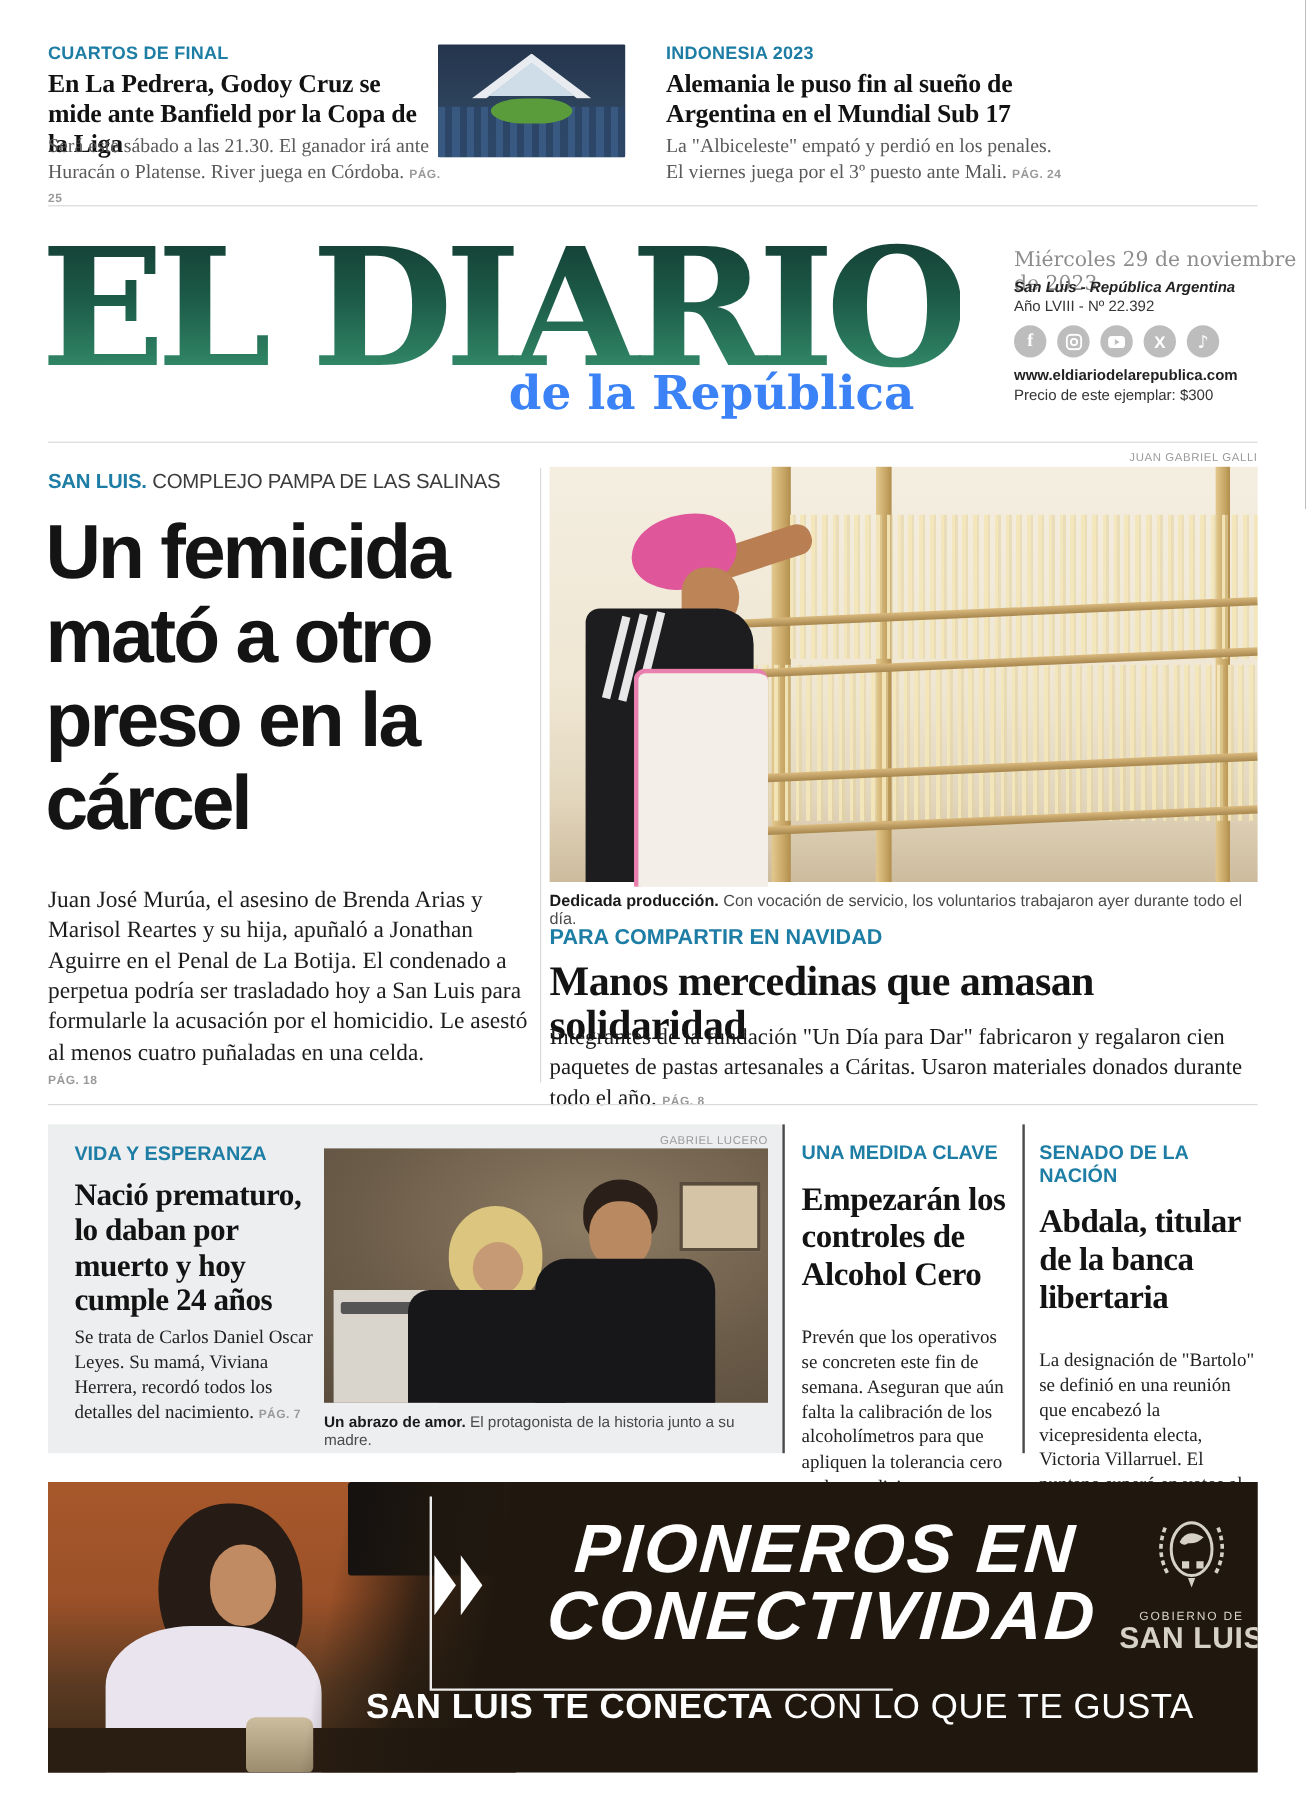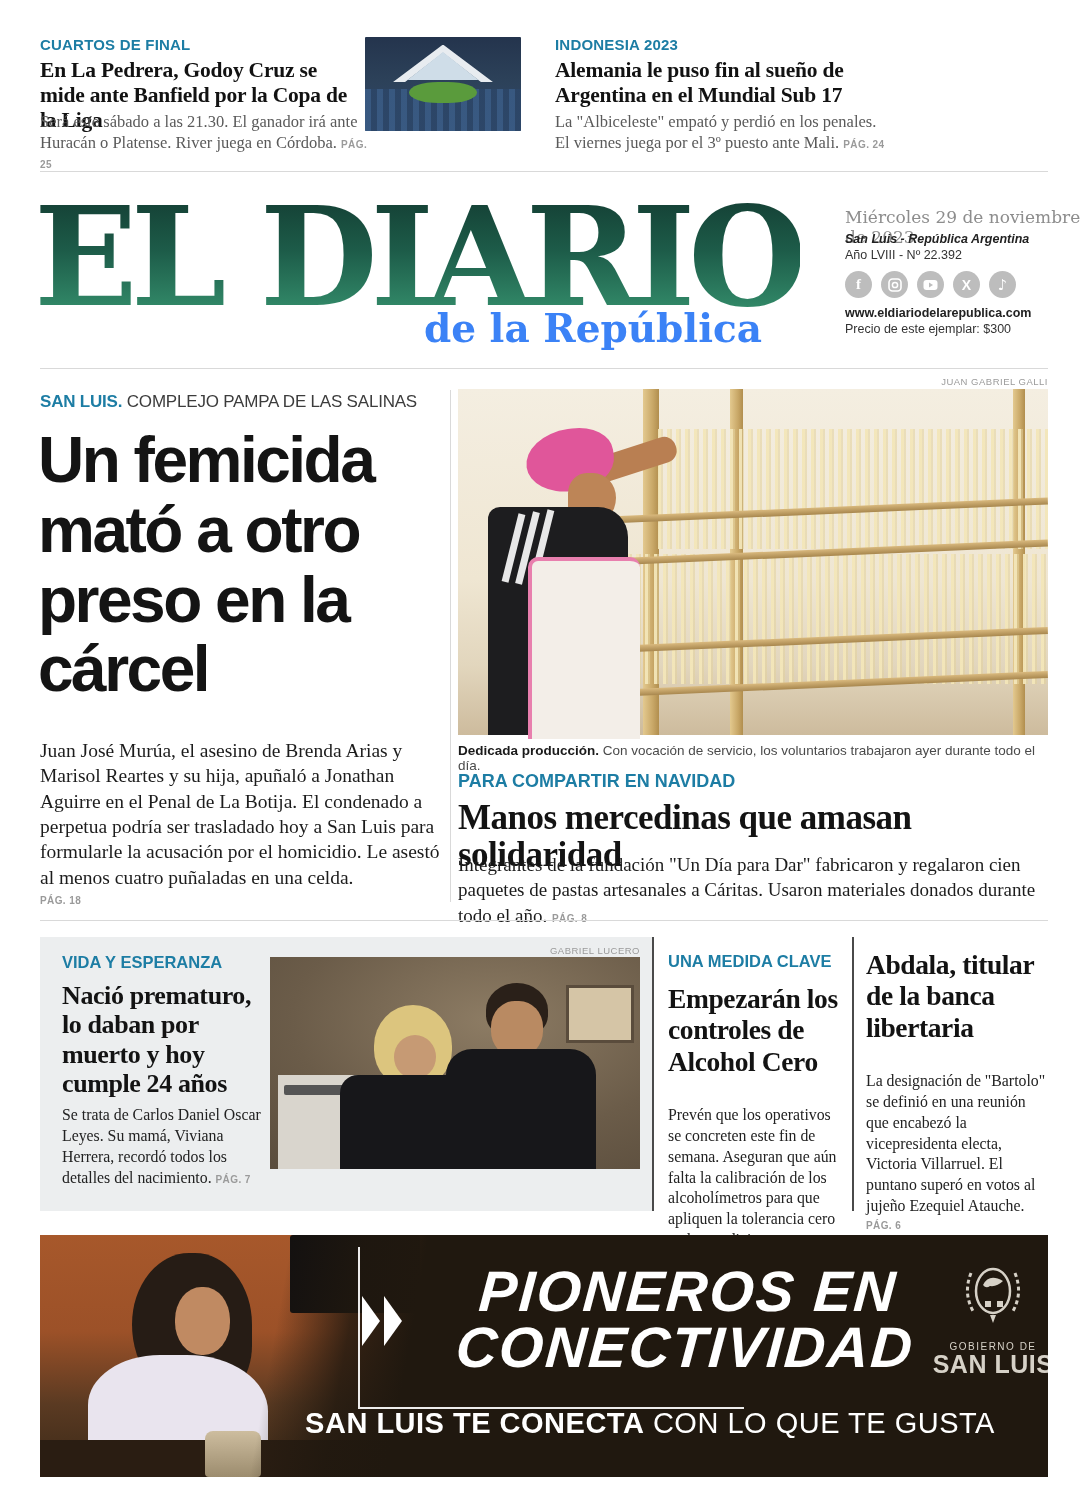--- a/index.html
+++ b/index.html
@@ -216,32 +216,34 @@
       <div class="window" style="left:296px;top:28px;width:62px;height:52px;"></div>
       <div class="stove" style="left:8px;top:118px;width:88px;height:94px;"></div>
       <div style="position:absolute;left:14px;top:128px;width:76px;height:10px;background:#555;border-radius:2px;"></div>
       <div class="hair-m" style="left:104px;top:48px;width:78px;height:82px;"></div>
       <div class="face" style="left:124px;top:78px;width:42px;height:44px;"></div>
       <div class="hair-s" style="left:216px;top:26px;width:62px;height:54px;"></div>
       <div class="face-s" style="left:221px;top:44px;width:52px;height:56px;"></div>
       <div class="body-b" style="left:70px;top:118px;width:132px;height:94px;"></div>
       <div class="body-b" style="left:176px;top:92px;width:150px;height:120px;border-radius:26px 26px 0 0;"></div>
     </div>
+    <div class="abs b-caption" style="left:230px;top:240px;width:372px;"><b>Un abrazo de amor. </b><span>El protagonista de la historia junto a su madre.</span></div>
   </div>
 
   <div class="abs vdark" style="left:652px;top:937px;width:2px;height:274px;"></div>
   <div class="abs" style="left:668px;top:937px;width:176px;height:274px;">
     <div class="kicker b-kicker" style="margin-top:15px;">UNA MEDIDA CLAVE</div>
     <div class="serif b-head2" style="margin-top:12px;">Empezarán los controles de Alcohol Cero</div>
     <div class="serif b-body" style="margin-top:28px;">Prevén que los operativos se concreten este fin de semana. Aseguran que aún falta la calibración de los alcoholímetros para que apliquen la tolerancia cero en las mediciones.</div>
     <div class="pg" style="margin-top:3px;">PÁG. 3</div>
   </div>
 
   <div class="abs vdark" style="left:852px;top:937px;width:2px;height:274px;"></div>
   <div class="abs" style="left:866px;top:937px;width:182px;height:274px;">
+    <div class="kicker b-kicker" style="margin-top:15px;">SENADO DE LA NACIÓN</div>
     <div class="serif b-head2" style="margin-top:12px;width:176px;">Abdala, titular de la banca libertaria</div>
     <div class="serif b-body" style="margin-top:28px;">La designación de "Bartolo" se definió en una reunión que encabezó la vicepresidenta electa, Victoria Villarruel. El puntano superó en votos al jujeño Ezequiel Atauche.</div>
     <div class="pg" style="margin-top:3px;">PÁG. 6</div>
   </div>
 
   <div class="abs ad" style="left:40px;top:1235px;width:1008px;height:242px;">
     <div class="photo">
       <div class="tv"></div>
       <div class="hair"></div>
       <div class="face2"></div>

